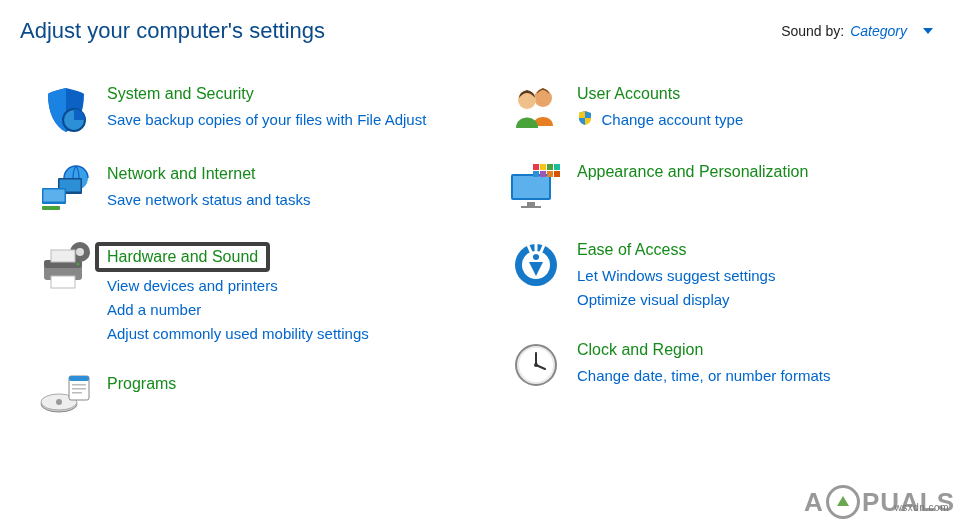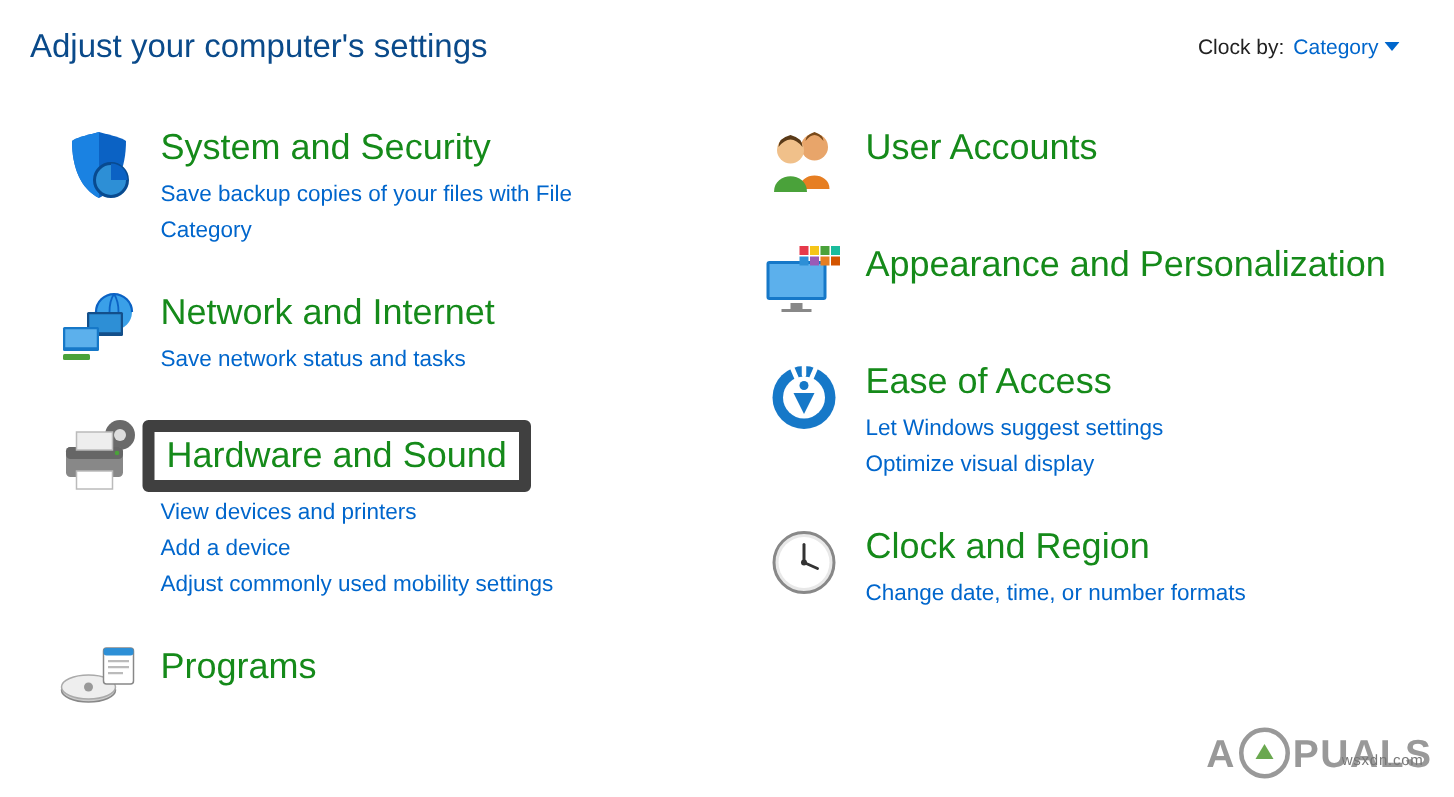--- a/index.html
+++ b/index.html
@@ -28,21 +28,22 @@
     display: flex;
     align-items: center;
     font-size: 14px;
     gap: 6px;
   }
   .viewby-label { color: #222; }
   .viewby-value {
     color: #0066cc;
     display: flex;
     align-items: center;
-    gap: 4px;
+    gap: 16px;
+    font-style: italic;
   }
   .viewby-value svg { display: block; }
   .columns {
     display: flex;
     padding: 30px 10px 0 25px;
   }
   .col { flex: 1; }
   .col-left { flex: 0 0 470px; }
   .category {
     display: flex;
@@ -52,21 +53,21 @@
   .icon-cell {
     width: 82px;
     display: flex;
     justify-content: center;
     padding-top: 0;
   }
   .icon-cell svg { display: block; }
   .text-cell { flex: 1; }
   .cat-title {
     display: block;
-    font-size: 24px;
+    font-size: 16px;
     color: #158a1a;
     margin: 0 0 4px 0;
     line-height: 1.25;
   }
   .link {
     display: block;
     color: #0066cc;
     font-size: 15px;
     text-decoration: none;
     line-height: 1.6;
@@ -76,21 +77,21 @@
     display: inline;
     vertical-align: middle;
   }
   .shield-inline {
     display: inline-block;
     vertical-align: middle;
     margin-right: 4px;
   }
   .highlight {
     display: inline-block;
-    border: 8px solid #404040;
+    border: 4px solid #404040;
     border-radius: 4px;
     padding: 1px 8px;
     margin-left: -12px;
     margin-bottom: 2px;
   }
   .highlight .cat-title { margin: 0; }
   .watermark {
     position: absolute;
     right: 14px;
     bottom: 12px;
@@ -130,21 +131,21 @@
     color: #777;
     letter-spacing: 0.5px;
   }
 </style>
 </head>
 <body>
 
 <div class="header-row">
   <div class="page-title">Adjust your computer's settings</div>
   <div class="viewby">
-    <span class="viewby-label">Clock by:</span>
+    <span class="viewby-label">Sound by:</span>
     <span class="viewby-value">
       <span>Category</span>
       <svg width="10" height="6" viewBox="0 0 10 6">
           <path d="M0 0 L10 0 L5 6 Z" fill="#0066cc"></path>
         </svg>
     </span>
   </div>
 </div>
 
 <div class="columns">
@@ -155,21 +156,21 @@
       <div class="icon-cell">
         <svg width="52" height="52" viewBox="0 0 52 52">
           <path d="M26 4 C34 6 42 8 44 10 C44 28 38 42 26 48 C14 42 8 28 8 10 C10 8 18 6 26 4 Z" fill="#0b62c4"></path>
           <path d="M26 4 C18 6 10 8 8 10 C8 28 14 42 26 48 Z" fill="#1a82e2"></path>
           <circle cx="34" cy="36" r="11" fill="#2d8fd6" stroke="#084a8f" stroke-width="2"></circle>
           <path d="M34 25 A11 11 0 0 1 45 36 L34 36 Z" fill="#0b62c4"></path>
         </svg>
       </div>
       <div class="text-cell">
         <a class="cat-title">System and Security</a>
-        <a class="link">Save backup copies of your files with File Category</a>
+        <a class="link">Save backup copies of your files with File Adjust</a>
       </div>
     </div>
 
     <div class="category">
       <div class="icon-cell">
         <svg width="56" height="50" viewBox="0 0 56 50">
           <circle cx="38" cy="14" r="12" fill="#3aa0e8"></circle>
           <path d="M26 14 A12 12 0 0 1 50 14" stroke="#0b62c4" stroke-width="1.5" fill="none"></path>
           <path d="M38 2 C42 8 42 20 38 26 M38 2 C34 8 34 20 38 26" stroke="#0b62c4" stroke-width="1.2" fill="none"></path>
           <rect x="20" y="14" width="24" height="16" rx="1" fill="#134f8a"></rect>
@@ -195,21 +196,21 @@
           <rect x="13" y="8" width="24" height="12" fill="#eee" stroke="#bbb"></rect>
           <rect x="13" y="34" width="24" height="12" fill="#fff" stroke="#bbb"></rect>
           <circle cx="40" cy="22" r="1.5" fill="#4aa23a"></circle>
         </svg>
       </div>
       <div class="text-cell">
         <span class="highlight">
           <a class="cat-title">Hardware and Sound</a>
         </span>
         <a class="link">View devices and printers</a>
-        <a class="link">Add a device</a>
+        <a class="link">Add a number</a>
         <a class="link">Adjust commonly used mobility settings</a>
       </div>
     </div>
 
     <div class="category" style="margin-bottom:0">
       <div class="icon-cell">
         <svg width="54" height="46" viewBox="0 0 54 46">
           <ellipse cx="20" cy="30" rx="18" ry="8" fill="#ccc" stroke="#888"></ellipse>
           <ellipse cx="20" cy="28" rx="18" ry="8" fill="#eee" stroke="#aaa"></ellipse>
           <circle cx="20" cy="28" r="3" fill="#999"></circle>
@@ -234,20 +235,33 @@
           <circle cx="34" cy="14" r="9" fill="#e8a56a"></circle>
           <path d="M24 42 C24 30 44 30 44 42 Z" fill="#e67e22"></path>
           <path d="M28 10 Q34 2 40 10 Q40 6 34 4 Q28 6 28 10" fill="#7a4a1a"></path>
           <circle cx="18" cy="16" r="9" fill="#f0c08a"></circle>
           <path d="M7 44 C7 30 29 30 29 44 Z" fill="#4aa23a"></path>
           <path d="M10 14 Q18 4 26 14 Q26 8 18 6 Q10 8 10 14" fill="#5a3a18"></path>
         </svg>
       </div>
       <div class="text-cell">
         <a class="cat-title">User Accounts</a>
+        <div>
+          <span class="shield-inline">
+            <svg width="16" height="16" viewBox="0 0 16 16">
+              <path d="M8 1 L14 3 V8 C14 12 11 14 8 15 C5 14 2 12 2 8 V3 Z" fill="#f5c518"></path>
+              <path d="M8 1 L14 3 V8 L8 8 Z" fill="#2d8fd6"></path>
+              <path d="M8 8 L2 8 V3 L8 1 Z" fill="#2d8fd6"></path>
+              <path d="M8 1 L8 8 L2 8 V3 Z" fill="#f5c518"></path>
+              <path d="M8 8 L14 8 V8 C14 12 11 14 8 15 Z" fill="#f5c518"></path>
+              <path d="M8 8 L8 15 C5 14 2 12 2 8 Z" fill="#2d8fd6"></path>
+            </svg>
+          </span>
+          <a class="link link-inline">Change account type</a>
+        </div>
       </div>
     </div>
 
     <div class="category">
       <div class="icon-cell">
         <svg width="58" height="50" viewBox="0 0 58 50">
           <rect x="4" y="12" width="40" height="26" rx="2" fill="#1678c8"></rect>
           <rect x="6" y="14" width="36" height="22" fill="#5cb0ec"></rect>
           <rect x="20" y="40" width="8" height="4" fill="#888"></rect>
           <rect x="14" y="44" width="20" height="2" fill="#888"></rect>

